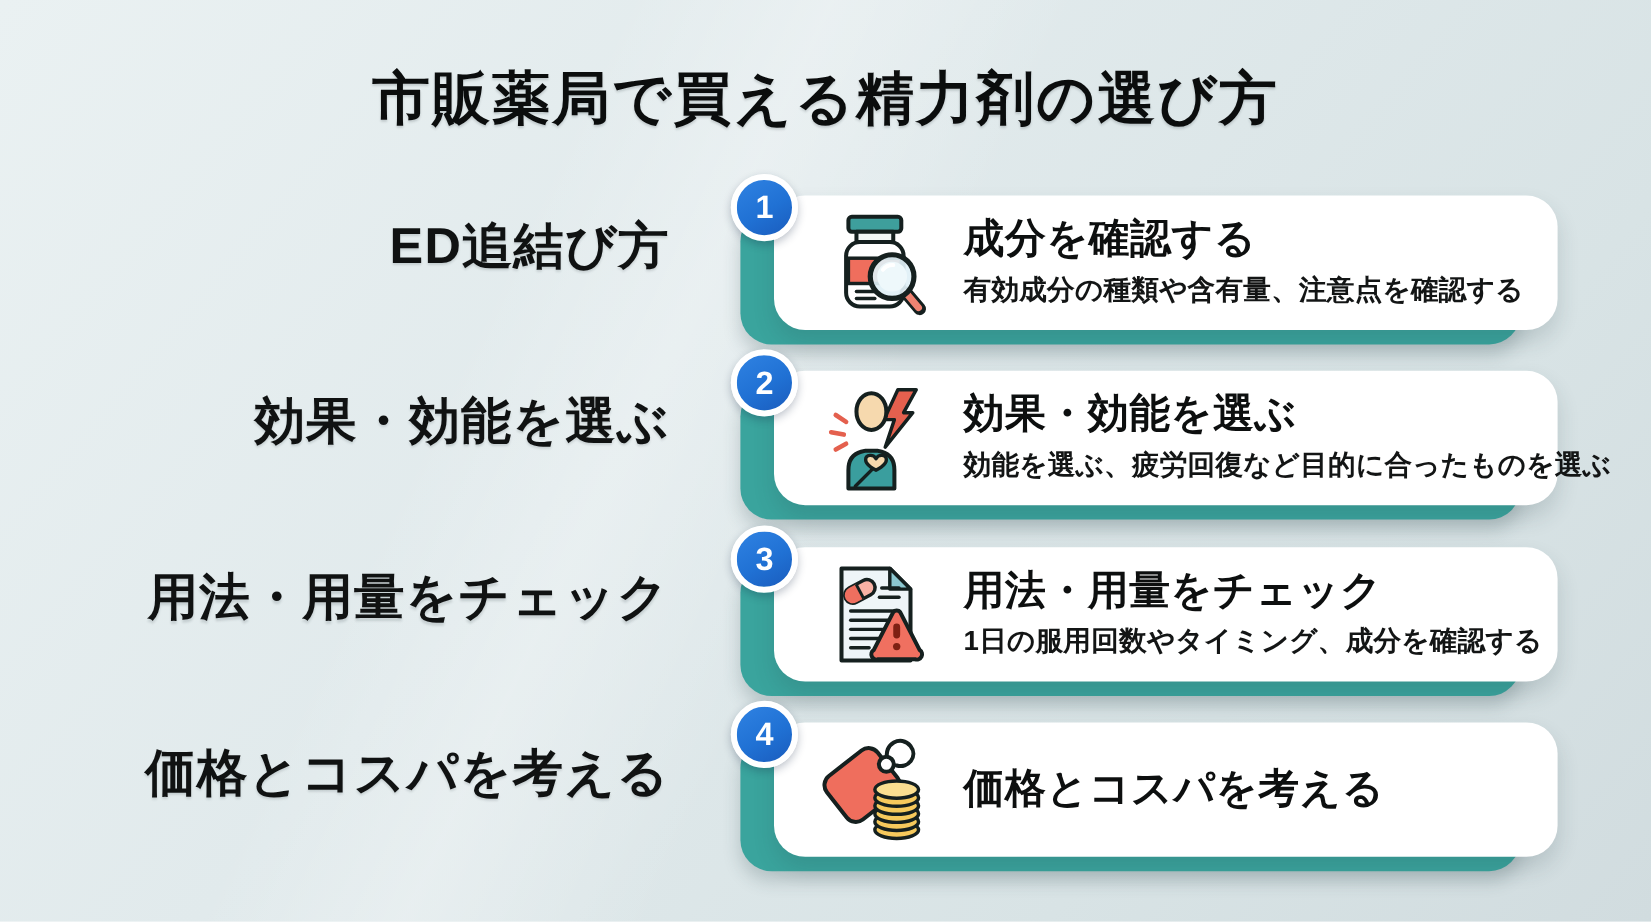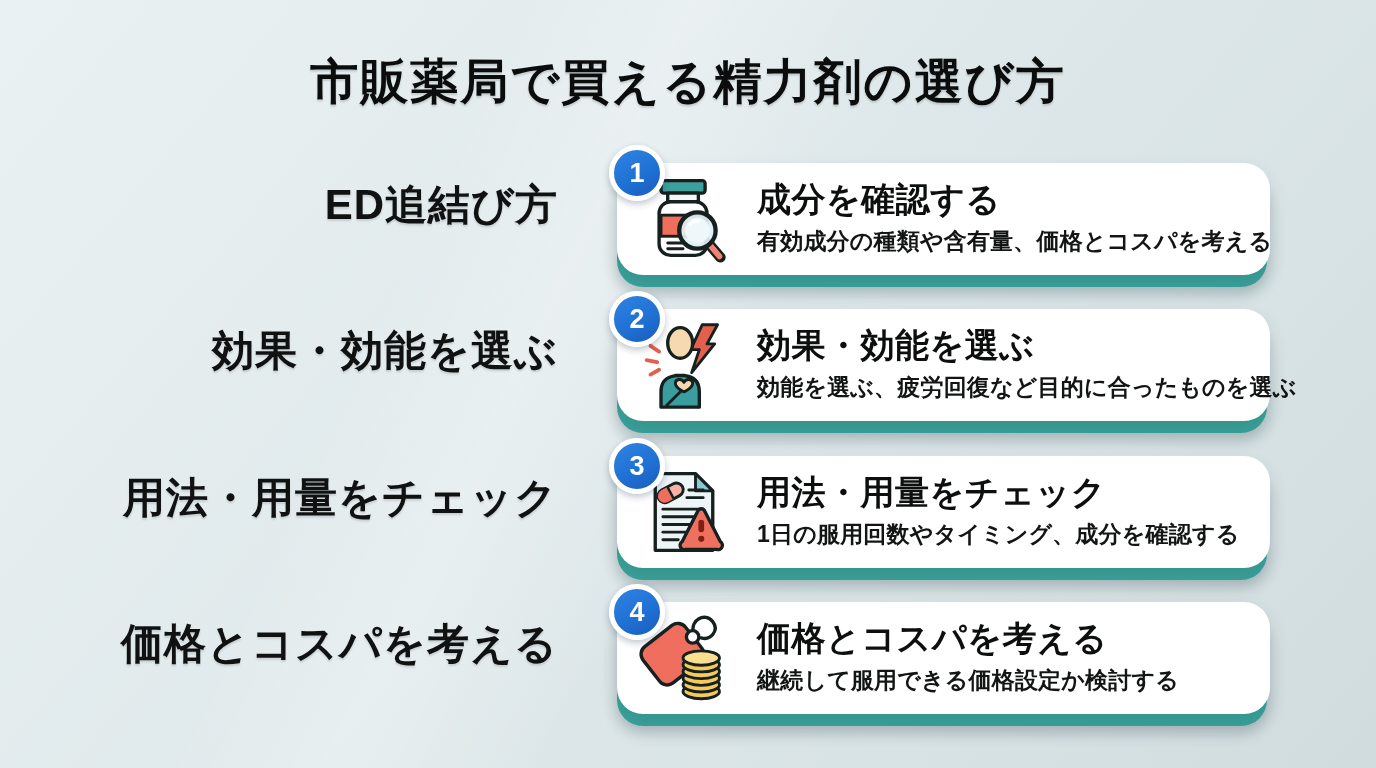--- a/index.html
+++ b/index.html
@@ -33,26 +33,26 @@
     color:#101212;white-space:nowrap;
     text-shadow:0 2px 2px rgba(30,40,45,.15);
   }
   .card-underlay{
     position:absolute;left:617px;top:27px;
     width:650px;height:112px;border-radius:26px;
     background:#3aa49d;
     box-shadow:0 8px 14px rgba(40,70,75,.22);
   }
   .card{
-    position:absolute;left:617px;top:15px;
+    position:absolute;left:645px;top:15px;
     width:653px;height:112px;border-radius:26px;
     background:#ffffff;
     box-shadow:0 10px 18px rgba(40,60,70,.16);
     display:flex;align-items:center;
-    padding-left:20px;gap:26px;
+    padding-left:38px;gap:26px;
     box-sizing:border-box;
   }
   .icon-box{width:94px;height:94px;flex:none;display:flex;align-items:center;justify-content:center;}
   .card-text{display:flex;flex-direction:column;min-width:0;}
   .card-title{
     font-size:34px;font-weight:900;color:#0d0f0f;
     line-height:1.1;white-space:nowrap;letter-spacing:.5px;
   }
   .card-desc{
     margin-top:7px;
@@ -92,21 +92,21 @@
           <line x1="31" y1="79" x2="47" y2="79" stroke="#15201f" stroke-width="3" stroke-linecap="round"></line>
           <line x1="74" y1="74" x2="86" y2="88" stroke="#15201f" stroke-width="11" stroke-linecap="round"></line>
           <line x1="74" y1="74" x2="85" y2="87" stroke="#ef8372" stroke-width="6" stroke-linecap="round"></line>
           <circle cx="62" cy="60" r="19" fill="#dff0f6" fill-opacity="0.92" stroke="#15201f" stroke-width="4.5"></circle>
           <circle cx="62" cy="60" r="13" fill="#eef8fb"></circle>
           <path d="M54,54 a11,11 0 0 1 9,-4" stroke="#ffffff" stroke-width="3.5" fill="none" stroke-linecap="round"></path>
         </svg>
       </div>
       <div class="card-text">
         <div class="card-title">成分を確認する</div>
-        <div class="card-desc">有効成分の種類や含有量、価格とコスパを考える</div>
+        <div class="card-desc">有効成分の種類や含有量、注意点を確認する</div>
       </div>
     </div>
     <div class="badge">1</div>
   </div>
 
   <div class="row row-2">
     <div class="side-label">効果・効能を選ぶ</div>
     <div class="card-underlay"></div>
     <div class="card">
       <div class="icon-box">
@@ -184,19 +184,18 @@
             <ellipse cx="66" cy="76" rx="19" ry="7.5" fill="#f6c95c"></ellipse>
             <ellipse cx="66" cy="69" rx="19" ry="7.5" fill="#f6c95c"></ellipse>
             <ellipse cx="66" cy="62" rx="19" ry="7.5" fill="#f6c95c"></ellipse>
             <ellipse cx="66" cy="55" rx="19" ry="7.5" fill="#f6c95c"></ellipse>
             <ellipse cx="66" cy="48" rx="19" ry="7.5" fill="#fbdf90"></ellipse>
           </g>
         </svg>
       </div>
       <div class="card-text">
         <div class="card-title">価格とコスパを考える</div>
-        <div class="card-desc">継続して服用できる価格設定か検討する</div>
       </div>
     </div>
     <div class="badge">4</div>
   </div>
 
 </div>
 
 </body></html>

